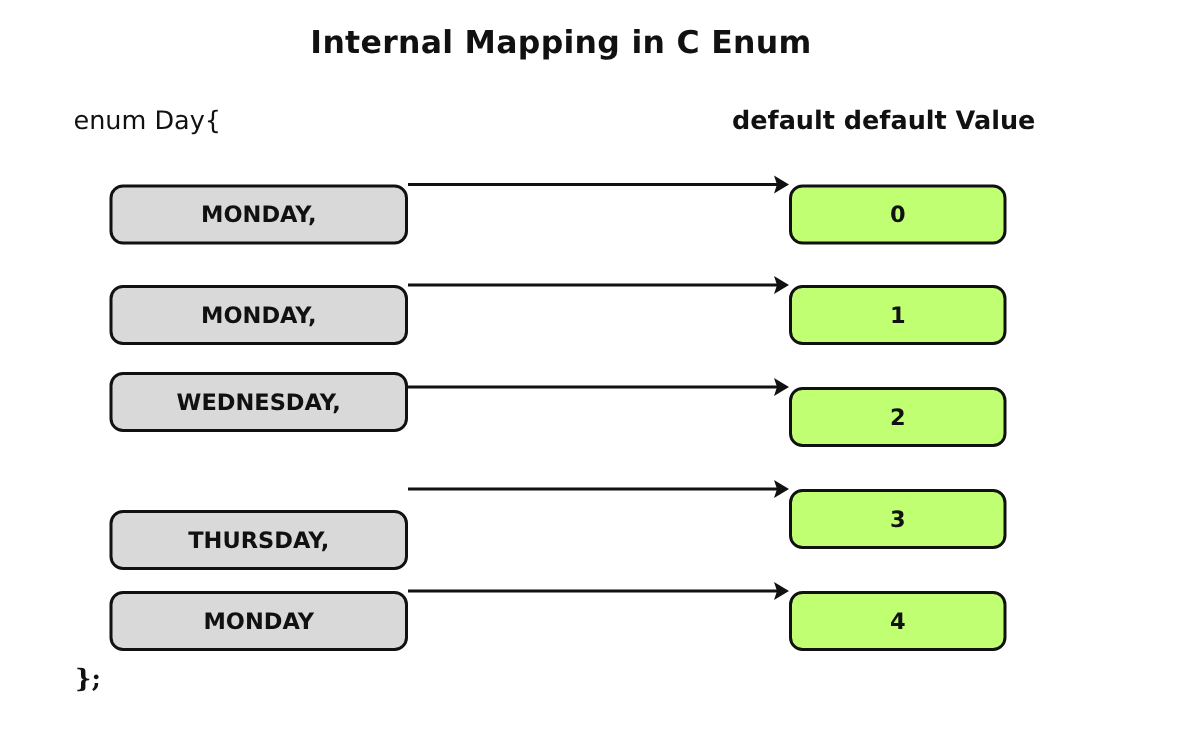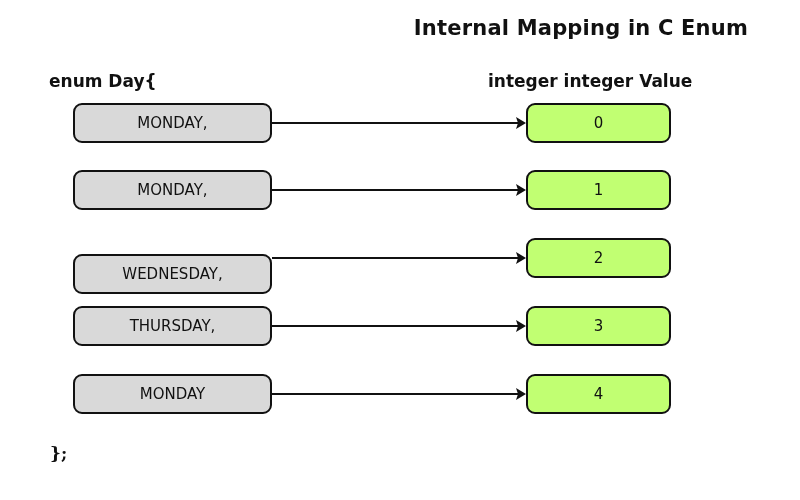--- a/index.html
+++ b/index.html
@@ -1,36 +1,36 @@
 <!DOCTYPE html>
 <html><head>
 <meta charset="utf-8">
 <style>
   html, body { margin: 0; padding: 0; background: #ffffff; }
   body { width: 800px; height: 500px; position: relative; overflow: hidden;
          font-family: "DejaVu Sans", "Liberation Sans", sans-serif; color: #111; }
-  .title { position: absolute; left: 0; width: 748px; top: 16px; text-align: right;
+  .title { position: absolute; left: 0; width: 748px; top: 16px; text-align: center;
            font-size: 21px; font-weight: bold; letter-spacing: 0.2px; }
-  .enum-open { position: absolute; left: 49px; top: 71px; font-size: 17px; font-weight: bold; }
+  .enum-open { position: absolute; left: 49px; top: 71px; font-size: 17px; font-weight: normal; }
   .enum-close { position: absolute; left: 50px; top: 443px; font-size: 17px; font-weight: bold;
                 font-family: "DejaVu Serif", serif; }
   .values-header { position: absolute; left: 488px; top: 71px; font-size: 17px; font-weight: bold; }
   .box { position: absolute; box-sizing: border-box; border: 2.5px solid #111; border-radius: 9px;
          display: flex; align-items: center; justify-content: center;
-         font-size: 15px; font-weight: normal; }
+         font-size: 15px; font-weight: bold; margin-top: 20px; }
   .name-box { left: 73px; width: 199px; height: 40px; background: #d9d9d9; }
   .val-box { left: 526px; width: 145px; height: 40px; background: #c1ff72; }
   svg.arrows { position: absolute; left: 0; top: 0; width: 800px; height: 500px; pointer-events: none; }
 </style>
 </head>
 <body>
 
 <div class="title">Internal Mapping in C Enum</div>
 <div class="enum-open">enum Day{</div>
-<div class="values-header">integer integer Value</div>
+<div class="values-header">default default Value</div>
 
 <svg class="arrows" xmlns="http://www.w3.org/2000/svg">
   <g stroke="#111" stroke-width="2" fill="#111">
     <g>
       <line x1="272" y1="123" x2="520" y2="123"></line>
       <polygon points="526,123 516,117 518,123 516,129" stroke="none"></polygon>
     </g>
     <g>
       <line x1="272" y1="190" x2="520" y2="190"></line>
       <polygon points="526,190 516,184 518,190 516,196" stroke="none"></polygon>
@@ -49,22 +49,22 @@
     </g>
   </g>
 </svg>
 
 <div class="box name-box" style="top:103px">MONDAY,</div>
 <div class="box val-box" style="top:103px">0</div>
 
 <div class="box name-box" style="top:170px">MONDAY,</div>
 <div class="box val-box" style="top:170px">1</div>
 
-<div class="box name-box" style="top:254px">WEDNESDAY,</div>
+<div class="box name-box" style="top:228px">WEDNESDAY,</div>
 <div class="box val-box" style="top:238px">2</div>
 
-<div class="box name-box" style="top:306px">THURSDAY,</div>
+<div class="box name-box" style="top:320px">THURSDAY,</div>
 <div class="box val-box" style="top:306px">3</div>
 
 <div class="box name-box" style="top:374px">MONDAY</div>
 <div class="box val-box" style="top:374px">4</div>
 
 <div class="enum-close">};</div>
 
 </body></html>

